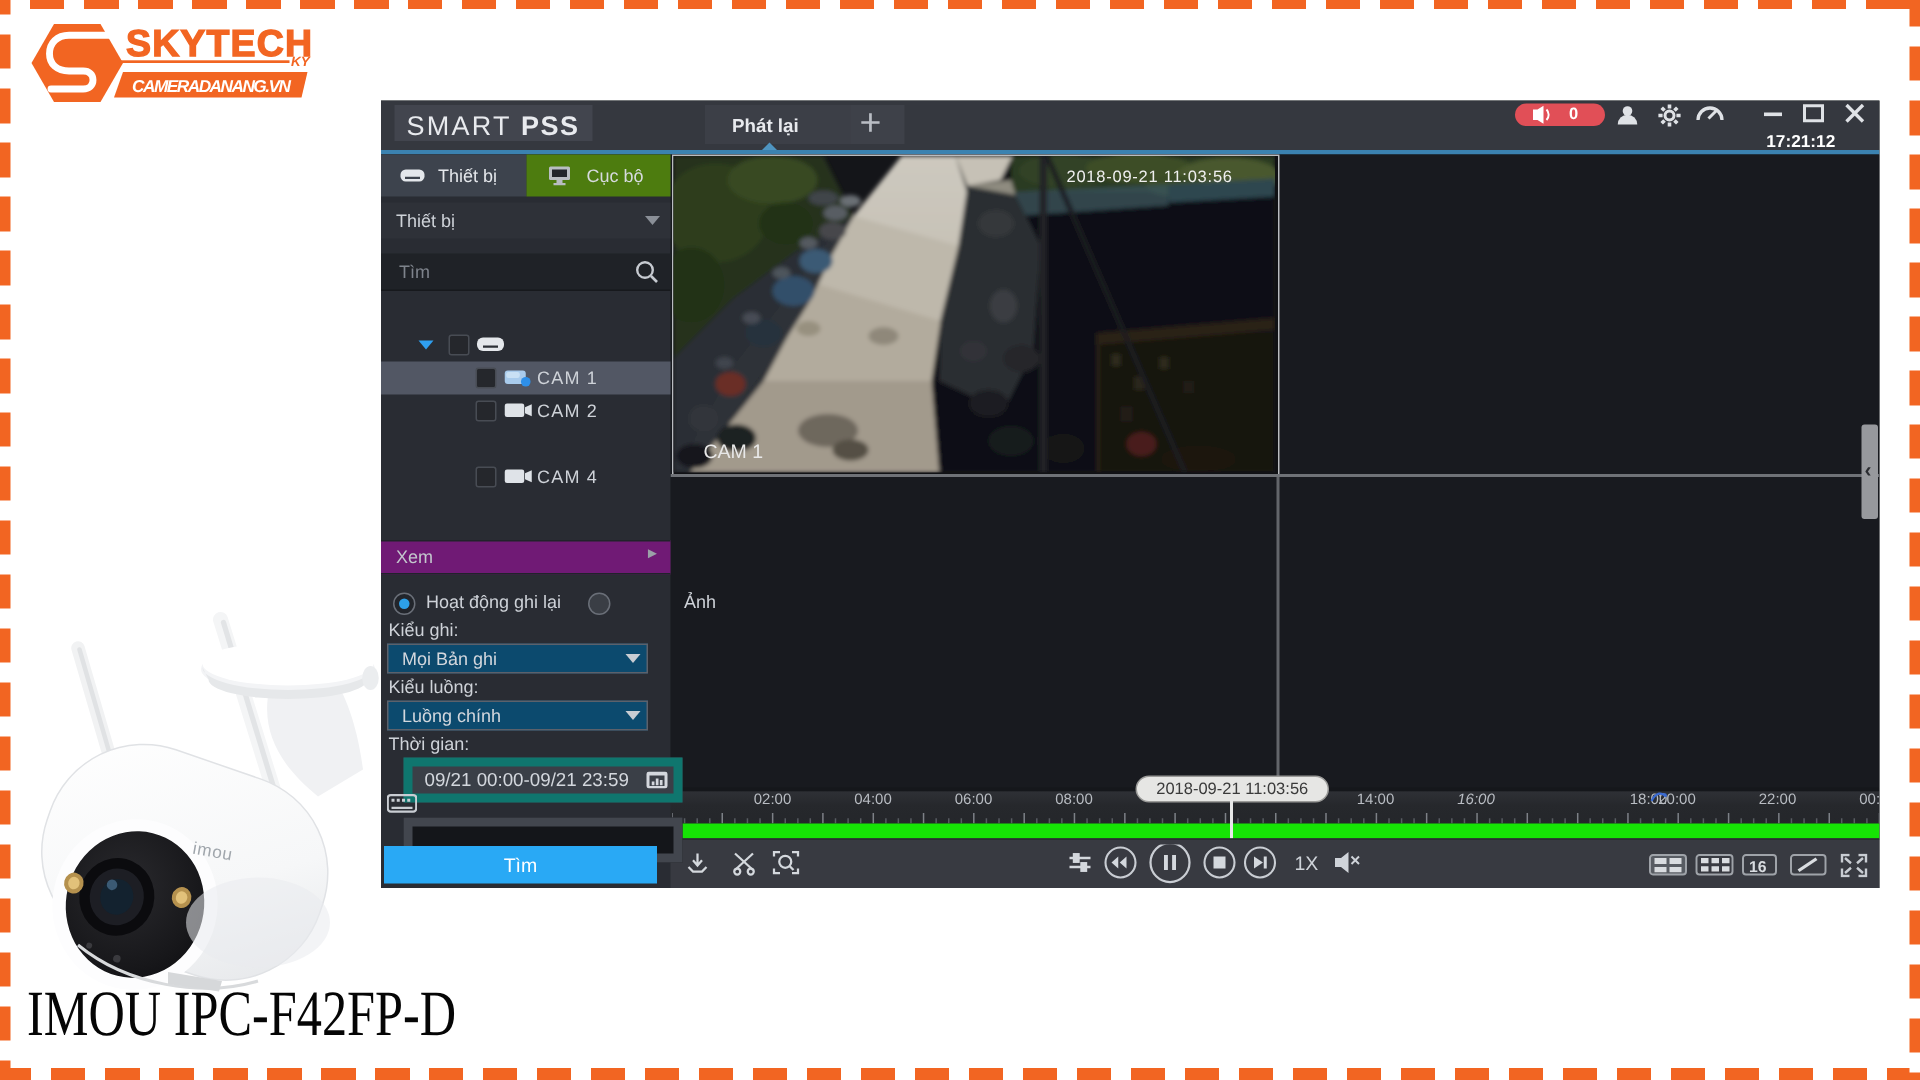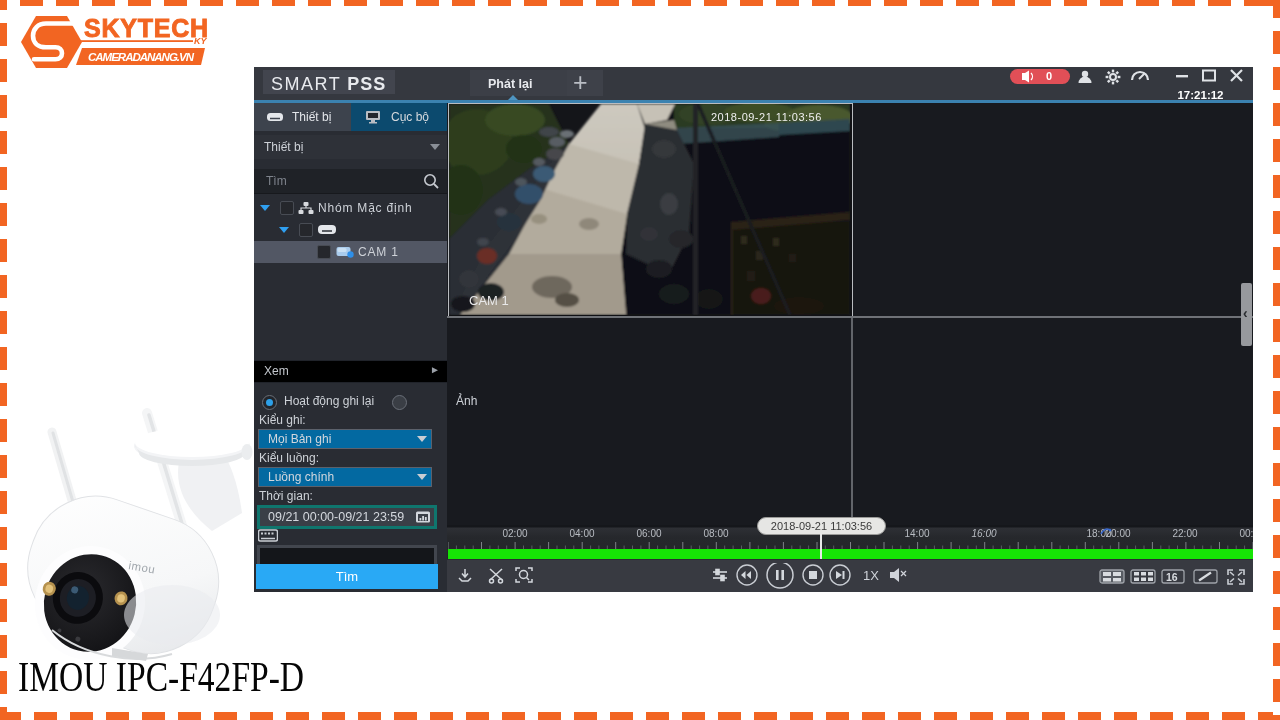--- a/index.html
+++ b/index.html
@@ -28,35 +28,35 @@
   .logoSmart b{font-weight:700;letter-spacing:1px;}
   .tabname{left:234px;top:10px;font-size:12.5px;font-weight:700;color:#e8eaee;}
   .plus{left:319px;top:1px;font-size:25px;font-weight:100;color:#b9bdc4;}
   .tri-up{left:254px;top:28px;width:0;height:0;border-left:5px solid transparent;
       border-right:5px solid transparent;border-bottom:5px solid #4e94c0;}
   .clock{left:899px;top:22px;width:95px;text-align:center;font-size:11.5px;font-weight:700;color:#fff;}
 
   
   #lpanel{left:0;top:36px;width:193px;height:489px;background:#292c33;z-index:5;}
   .tabA{left:0;top:0;width:97px;height:28px;background:#3d434d;color:#e4e7eb;font-size:12px;}
-  .tabB{left:97px;top:0;width:96px;height:28px;background:#0c4a6e;color:#d6dade;font-size:12px;}
+  .tabB{left:97px;top:0;width:96px;height:28px;background:#4d7c0f;color:#d6dade;font-size:12px;}
   .tabA span,.tabB span{position:absolute;top:7px;}
   .row1{left:0;top:32px;width:193px;height:24px;}
   .lbl{font-size:12px;color:#ced2d8;}
   .searchrow{left:0;top:66px;width:193px;height:24px;background:#1f2227;border-bottom:1px solid #17191d;}
   .treerow{left:0;width:193px;height:22px;}
   .hl{background:#525764;}
   .chk{position:absolute;width:12px;height:12px;background:#25272c;border:1px solid #484c54;border-radius:2px;}
   .tritem{position:absolute;width:0;height:0;border-left:5px solid transparent;border-right:5px solid transparent;border-top:6px solid #2f9ff0;}
   .camtxt{position:absolute;top:4px;font-size:12px;color:#ced2d8;letter-spacing:0.8px;}
-  .xembar{left:0;top:257px;width:193px;height:21px;background:#000000;border-top:1px solid #20232a;border-bottom:1px solid #20232a;}
-  .ddl{position:absolute;left:4px;width:172px;height:18px;background:#0369a1;border:1px solid #5c616b;}
+  .xembar{left:0;top:257px;width:193px;height:21px;background:#701a75;border-top:1px solid #20232a;border-bottom:1px solid #20232a;}
+  .ddl{position:absolute;left:4px;width:172px;height:18px;background:#0c4a6e;border:1px solid #5c616b;}
   .ddl span{position:absolute;left:9px;top:2px;font-size:12px;color:#d3d7dd;}
   .caret{position:absolute;width:0;height:0;border-left:5px solid transparent;border-right:5px solid transparent;border-top:6px solid #c9cdd3;}
-  .field{position:absolute;left:3px;width:174px;height:18px;background:#3a3f47;border:3px solid #0f766e;}
+  .field{position:absolute;left:15px;width:174px;height:18px;background:#3a3f47;border:6px solid #0f766e;}
   .btnTim{left:2px;top:461px;width:182px;height:25px;background:#29a9f5;color:#fff;
       font-size:13px;text-align:center;line-height:25px;}
 
   
   #varea{left:193px;top:36px;width:806px;height:422px;background:#181a1f;}
   #vtile{left:1px;top:0px;width:403px;height:213px;border:1px solid #b9bcc0;background:#101114;}
   .hdiv{left:0;top:213px;width:806px;height:2px;background:#6f7277;}
   .vdiv{left:404px;top:215px;width:2px;height:207px;background:#62656a;}
   .handle{left:794px;top:180px;width:11px;height:63px;background:#97999d;border-radius:2px;}
   .handle:after{content:"‹";position:absolute;left:2px;top:22px;color:#2b2d31;font-size:14px;font-weight:700;}
@@ -150,49 +150,52 @@
         <span class="abs lbl" style="left:10px;top:5px;">Thiết bị</span>
         <div class="caret" style="left:176px;top:9px;border-top-color:#8a8f97;"></div>
       </div>
       <div class="abs searchrow">
         <span class="abs" style="left:12px;top:5px;font-size:12px;color:#7e838c;">Tìm</span>
         <svg style="position:absolute;left:168px;top:4px;" width="18" height="17">
           <circle cx="8" cy="7" r="5.2" fill="none" stroke="#c6cad0" stroke-width="1.6"></circle>
           <line x1="12" y1="11" x2="16" y2="15" stroke="#c6cad0" stroke-width="1.8"></line>
         </svg>
       </div>
-      <div class="abs treerow" style="top:94px;">
-        <div class="tritem" style="left:6px;top:8px;"></div>
-        <div class="chk" style="left:26px;top:4px;"></div>
-        <svg style="position:absolute;left:44px;top:4px;" width="16" height="14" fill="#d7dade">
-          <rect x="5.5" y="1" width="5" height="4" rx="1"></rect>
-          <rect x="0.5" y="9" width="5" height="4" rx="1"></rect>
-          <rect x="10.5" y="9" width="5" height="4" rx="1"></rect>
-          <g stroke="#d7dade" stroke-width="1.2" fill="none">
-            <path d="M8,5 L8,7 M3,9 L3,7 L13,7 L13,9"></path>
-          </g>
-        </svg>
-        <span class="camtxt" style="left:64px;">Nhóm Mặc định</span>
-      </div>
       <div class="abs treerow" style="top:116px;">
         <div class="tritem" style="left:25px;top:8px;"></div>
         <div class="chk" style="left:45px;top:4px;"></div>
         <svg style="position:absolute;left:63px;top:5px;" width="20" height="12">
           <rect x="1" y="1" width="18" height="9" rx="4" fill="#e4e7eb"></rect>
           <line x1="5" y1="7" x2="15" y2="7" stroke="#2b2f36" stroke-width="1.5"></line>
         </svg>
       </div>
       <div class="abs treerow hl" style="top:138px;">
         <div class="chk" style="left:63px;top:4px;"></div>
         <svg style="position:absolute;left:82px;top:4px;" width="19" height="13">
           <rect x="0.5" y="2" width="14" height="9" rx="2" fill="#a9cbec"></rect>
           <rect x="1.5" y="3" width="9" height="4" rx="1.5" fill="#c9e0f4"></rect>
           <circle cx="14.5" cy="9.5" r="3.2" fill="#2e8fe8"></circle>
         </svg>
         <span class="camtxt" style="left:104px;">CAM 1</span>
+      </div>
+      <div class="abs treerow" style="top:160px;">
+        <div class="chk" style="left:63px;top:4px;"></div>
+        <svg style="position:absolute;left:82px;top:4px;" width="19" height="13">
+          <rect x="0.5" y="2" width="13" height="9" rx="1.5" fill="#dfe3e8"></rect>
+          <path d="M14,4.5 L18.5,2.5 L18.5,10.5 L14,8.5 Z" fill="#dfe3e8"></path>
+        </svg>
+        <span class="camtxt" style="left:104px;">CAM 2</span>
+      </div>
+      <div class="abs treerow" style="top:204px;">
+        <div class="chk" style="left:63px;top:4px;"></div>
+        <svg style="position:absolute;left:82px;top:4px;" width="19" height="13">
+          <rect x="0.5" y="2" width="13" height="9" rx="1.5" fill="#dfe3e8"></rect>
+          <path d="M14,4.5 L18.5,2.5 L18.5,10.5 L14,8.5 Z" fill="#dfe3e8"></path>
+        </svg>
+        <span class="camtxt" style="left:104px;">CAM 4</span>
       </div>
       <div class="abs xembar">
         <span class="abs lbl" style="left:10px;top:3px;color:#c3c7cd;">Xem</span>
         <span class="abs" style="left:176px;top:3px;color:#9ba0a8;font-size:10px;">►</span>
       </div>
 
       <div class="abs" style="left:8px;top:292px;width:13px;height:13px;border-radius:50%;background:#22252b;border:1px solid #6a6f78;">
         <div style="position:absolute;left:3px;top:3px;width:7px;height:7px;border-radius:50%;background:#2da0e8;"></div>
       </div>
       <span class="abs lbl" style="left:30px;top:291px;">Hoạt động ghi lại</span>

